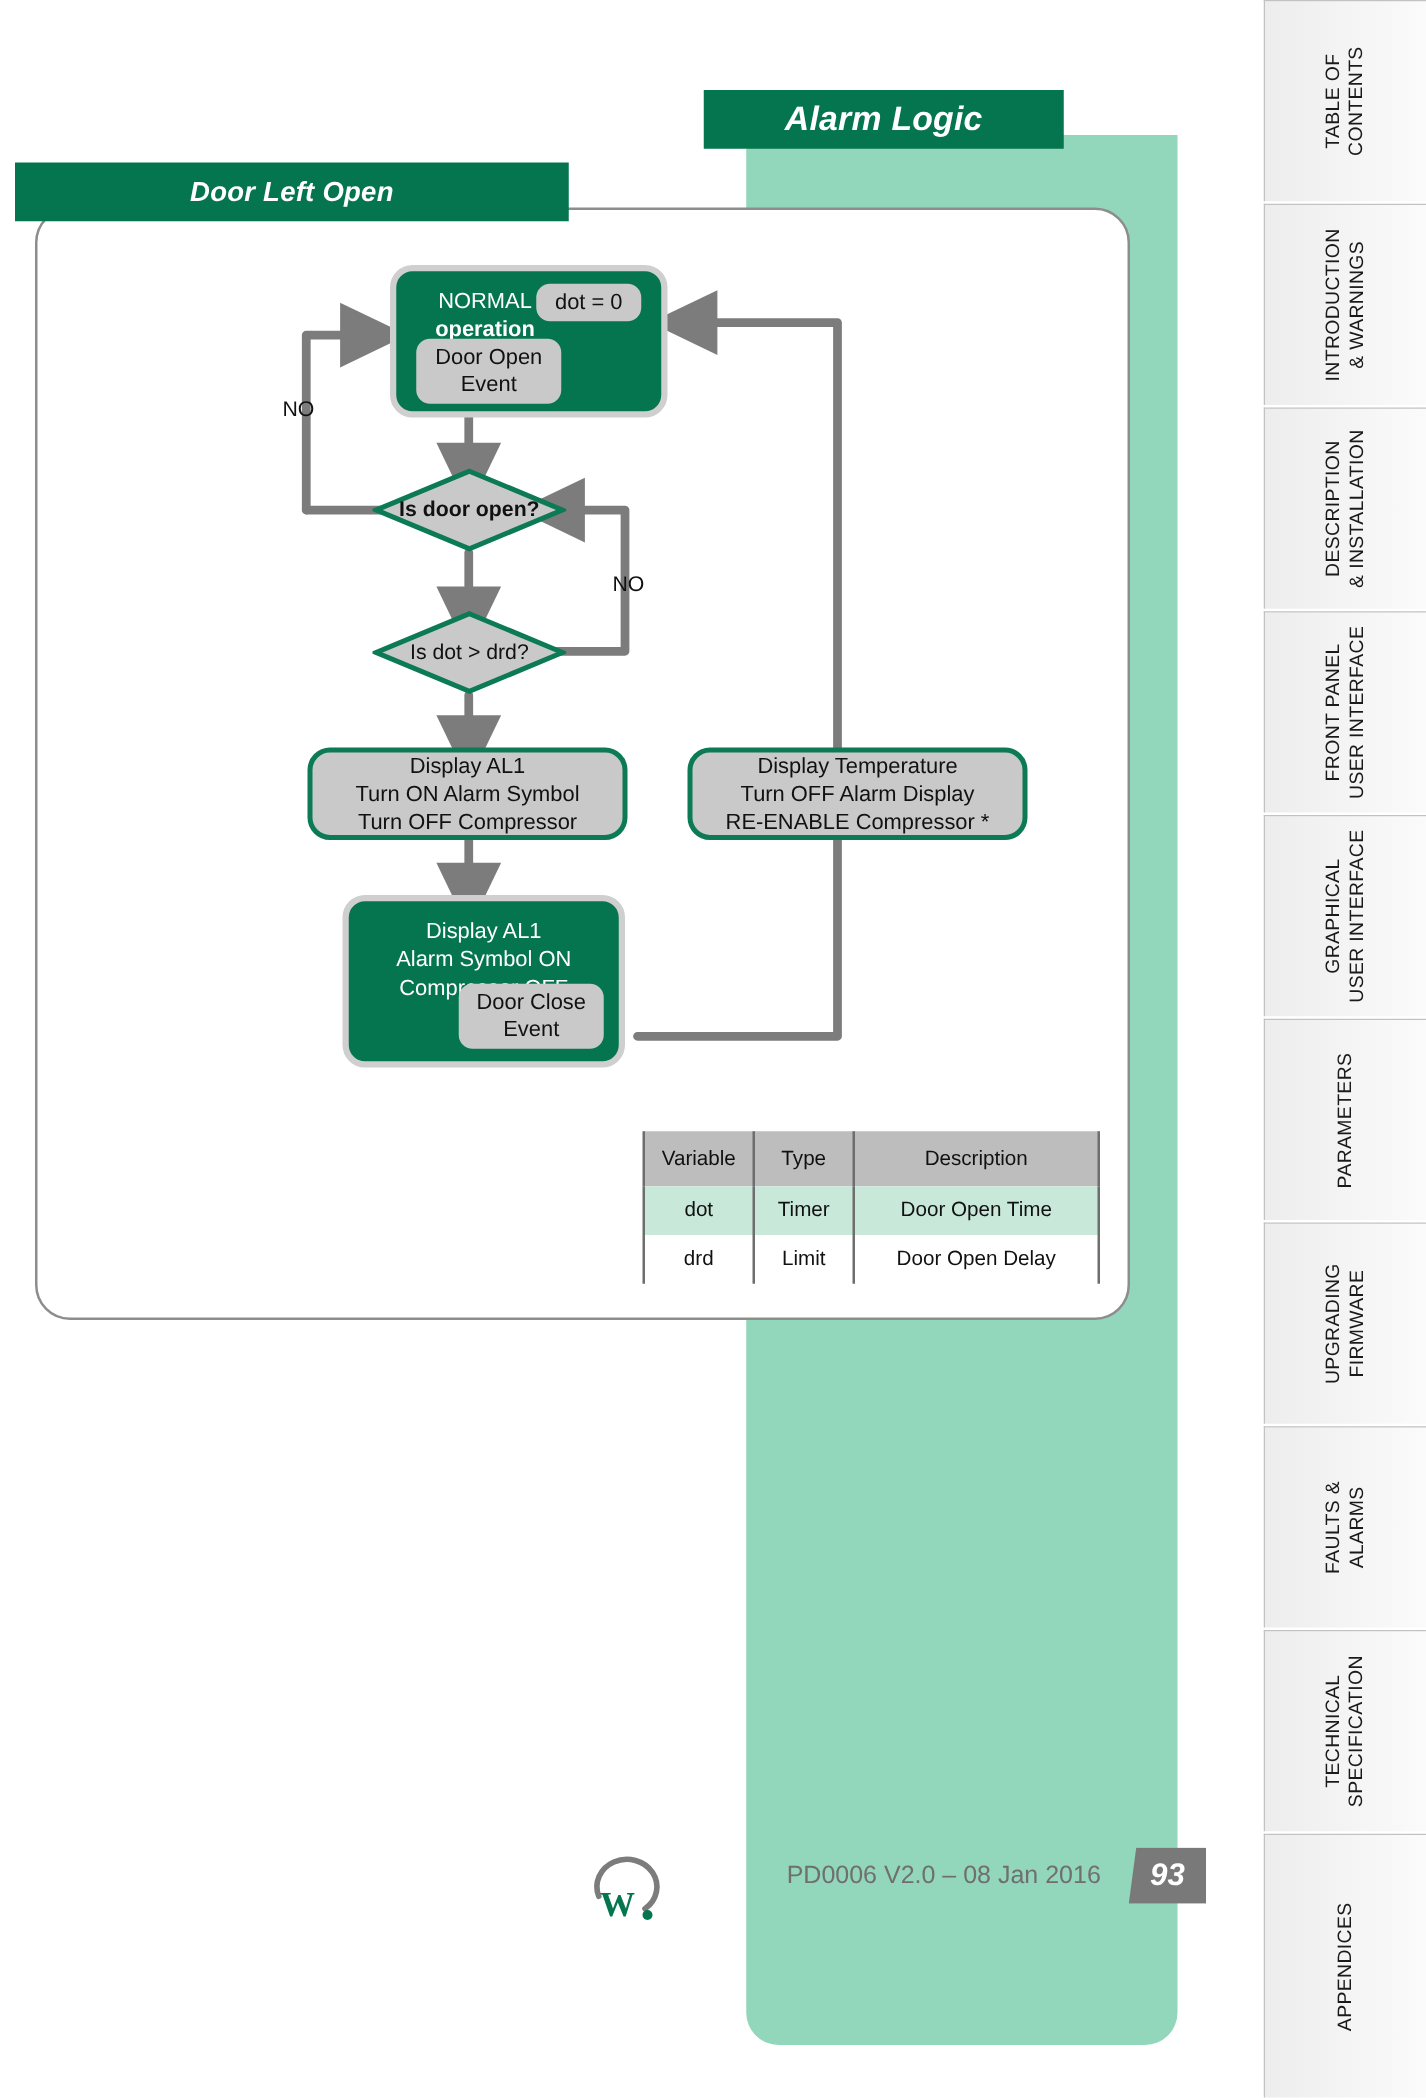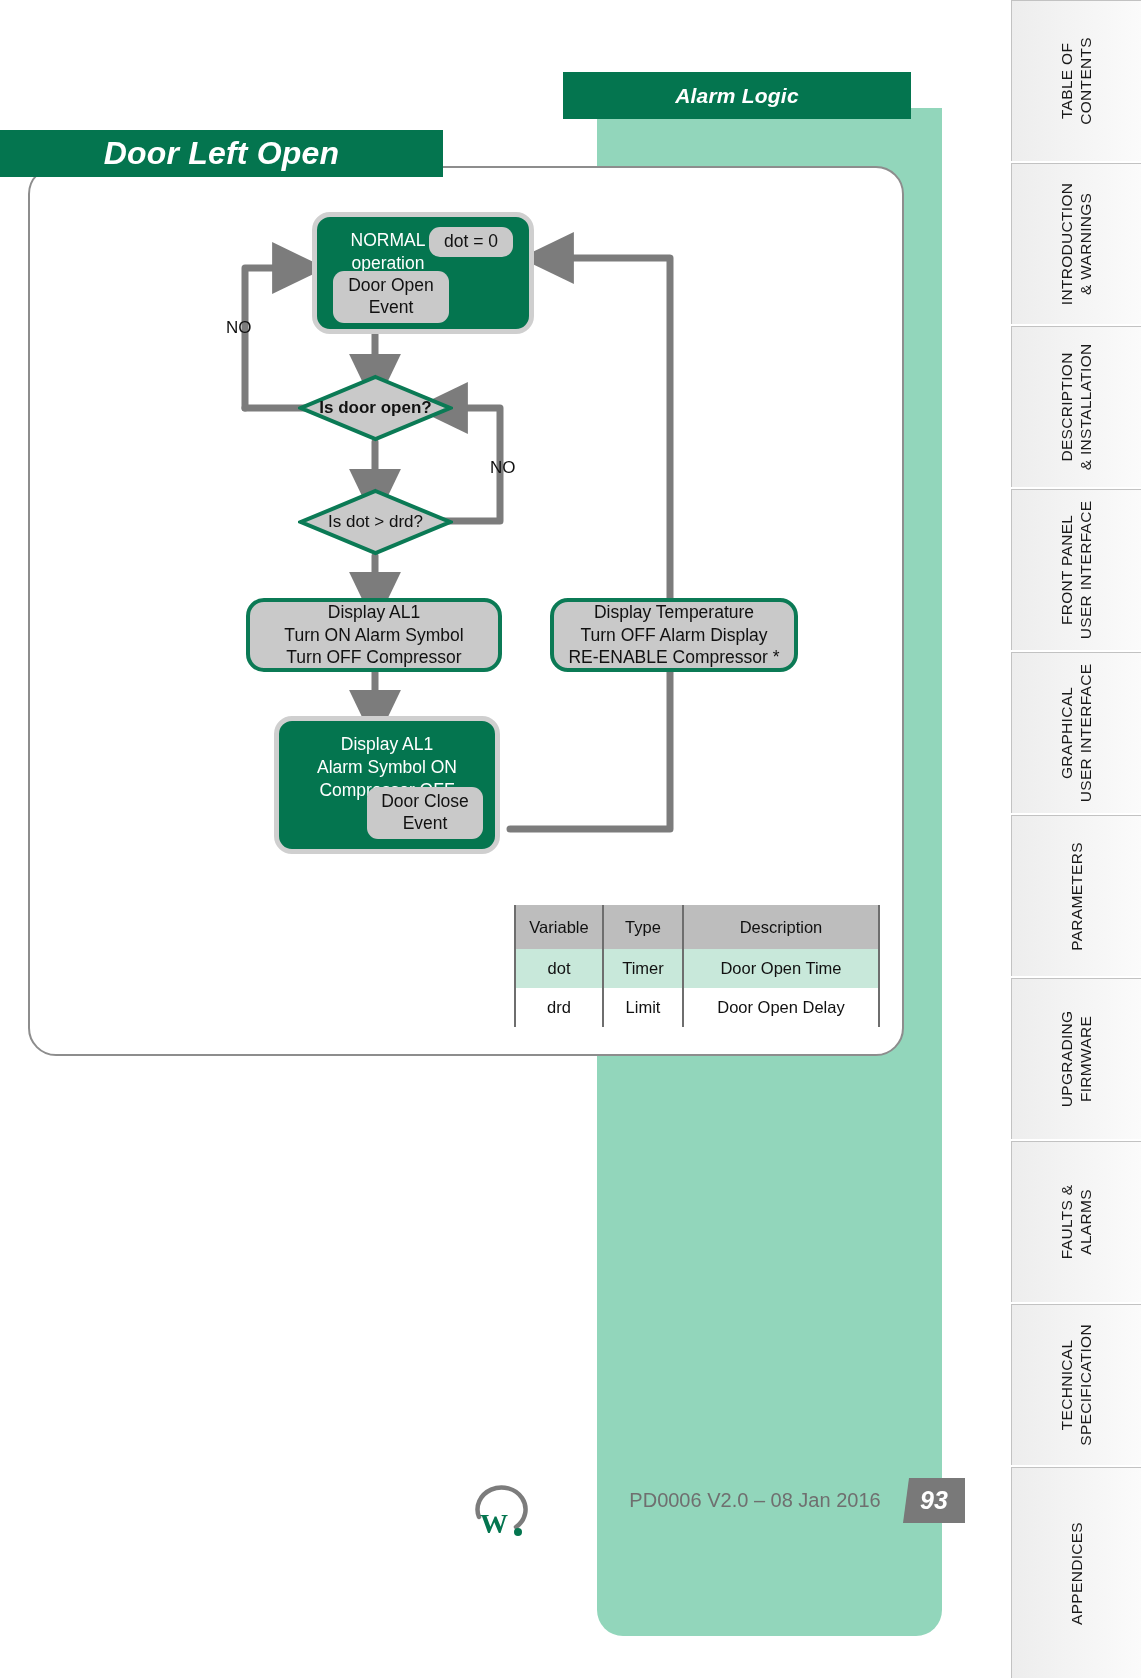--- a/index.html
+++ b/index.html
@@ -31,26 +31,26 @@
     color:#ffffff;
     font-style:italic;
     font-weight:bold;
     display:flex;
     align-items:center;
     justify-content:center;
     letter-spacing:.2px;
     z-index:6;
   }
   .ribbon-alarm{
-    left:563px;top:72px;width:348px;height:47px;
-    font-size:21px;
+    left:563px;top:72px;width:288px;height:47px;
+    font-size:27px;
   }
   .ribbon-door{
-    left:0px;top:130px;width:443px;height:47px;
-    font-size:32px;
+    left:12px;top:130px;width:443px;height:47px;
+    font-size:22px;
   }
 
   
   .card{
     position:absolute;
     left:28px;top:166px;
     width:876px;height:890px;
     background:#ffffff;
     border:2px solid #8d8d8d;
     border-radius:28px;
@@ -232,35 +232,35 @@
         <polygon points="77.5,3 152,34 77.5,65 3,34" fill="#c9c9c9" stroke="#0b7a55" stroke-width="4"></polygon>
       </svg>
       <div class="diamond-label">Is dot &gt; drd?</div>
     </div>
 
     <div class="edge-label" style="left:196px;top:150px;">NO</div>
     <div class="edge-label" style="left:460px;top:290px;">NO</div>
 
     <div class="state" style="left:282px;top:44px;width:212px;height:112px;">
       <div style="margin-top:12px;margin-right:70px;">NORMAL</div>
-      <div style="margin-right:70px;">operation</div>
+      <div style="margin-right:70px;font-weight:bold;">operation</div>
       <div class="chip" style="left:112px;top:10px;width:84px;height:30px;">dot = 0</div>
       <div class="chip" style="left:16px;top:54px;width:116px;height:52px;flex-direction:column;">
         <span>Door Open</span>
         <span>Event</span>
       </div>
     </div>
 
     <div class="node proc" style="left:216px;top:430px;width:256px;height:74px;">
       <div>Display AL1</div>
       <div>Turn ON Alarm Symbol</div>
       <div>Turn OFF Compressor</div>
     </div>
 
-    <div class="node proc" style="left:520px;top:430px;width:248px;height:74px;">
+    <div class="node proc" style="left:520px;top:430px;width:272px;height:74px;">
       <div>Display Temperature</div>
       <div>Turn OFF Alarm Display</div>
       <div>RE-ENABLE Compressor *</div>
     </div>
 
     <div class="state" style="left:244px;top:548px;width:216px;height:128px;">
       <div style="margin-top:12px;">Display AL1</div>
       <div>Alarm Symbol ON</div>
       <div>Compressor OFF</div>
       <div class="chip" style="left:88px;top:66px;width:116px;height:52px;flex-direction:column;">

